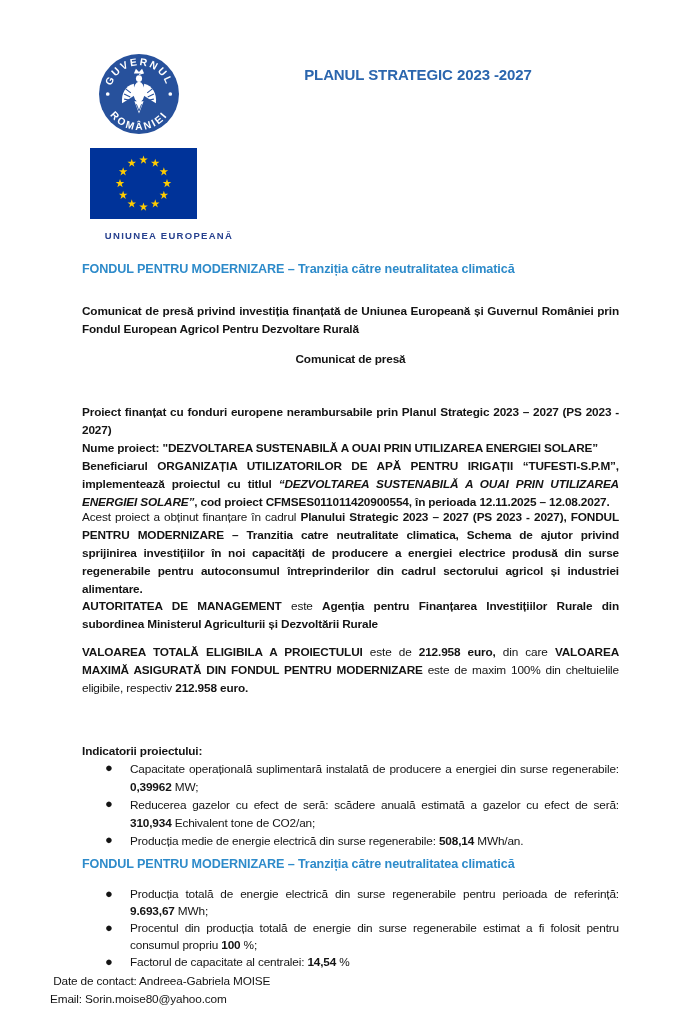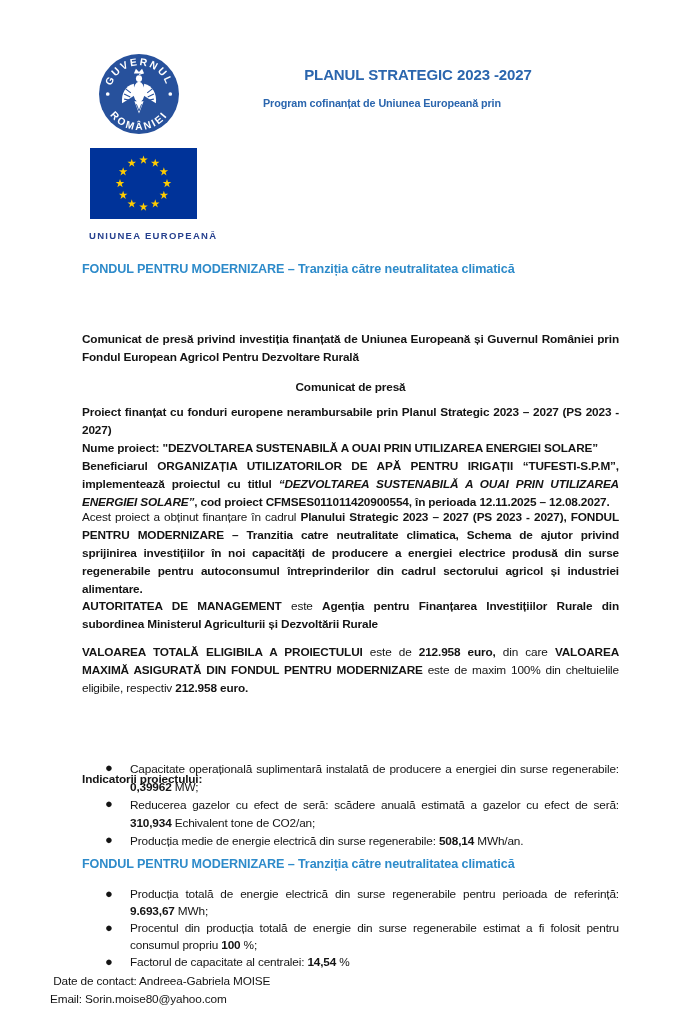--- a/index.html
+++ b/index.html
@@ -9,21 +9,21 @@
     background:#ffffff;
     font-family:"Liberation Sans", sans-serif;
     color:#141414;
     overflow:hidden;
     margin:0 auto;
   }
   .abs{position:absolute;}
   .body-text{font-size:11.8px;line-height:18px;letter-spacing:-0.15px;}
   .j{text-align:justify;}
   .c{text-align:center;}
-  .b{font-weight:bold;margin-top:28px;}
+  .b{font-weight:bold;}
   .i{font-style:italic;}
   .prewrap{white-space:pre-wrap;}
   .blue-h{
     font-weight:bold;font-size:12.6px;line-height:16px;
     color:#2e8bca;text-align:left;letter-spacing:-0.1px;
   }
   .hdr-title{
     font-weight:bold;font-size:15px;line-height:18px;
     color:#2b66ae;text-align:center;letter-spacing:-0.1px;margin-left:36px;
   }
@@ -73,21 +73,20 @@
         <path d="M44,29 C52.5,31 56.5,39 55.5,48 C51,45.5 47,43 43.5,40.5 Z" fill="#ffffff"></path>
         <path d="M26,34 L31,38 M24.5,39 L30.5,42 M24.5,44 L30.5,45" stroke="#27519c" stroke-width="1"></path>
         <path d="M52,34 L47,38 M53.5,39 L47.5,42 M53.5,44 L47.5,45" stroke="#27519c" stroke-width="1"></path>
         <path d="M34.5,46 L39,58 L43.5,46 Z" fill="#ffffff"></path>
         <path d="M36.5,49 L39,55.5 M41.5,49 L39,55.5" stroke="#27519c" stroke-width="0.9"></path>
       </g>
     </svg>
   </div>
 
   <div class="abs hdr-title" style="left:142px;top:66px;width:480px;">PLANUL STRATEGIC 2023 -2027</div>
-  <div class="abs hdr-sub" style="left:142px;top:96px;width:480px;">Program cofinanțat de Uniunea Europeană prin</div>
 
   <div class="abs" style="left:90px;top:148px;width:107px;height:71px;">
     <svg width="107" height="71" viewBox="0 0 107 71">
       <defs>
         <path id="star" d="M0,-4.5 L1.01,-1.39 L4.28,-1.39 L1.64,0.53 L2.65,3.64 L0,1.72 L-2.65,3.64 L-1.64,0.53 L-4.28,-1.39 L-1.01,-1.39 Z" fill="#ffcc00"></path>
       </defs>
       <rect x="0" y="0" width="107" height="71" fill="#003399"></rect>
       <use href="#star" transform="translate(53.5,12)"></use>
       <use href="#star" transform="translate(65.25,15.15)"></use>
       <use href="#star" transform="translate(73.85,23.75)"></use>
@@ -95,21 +94,21 @@
       <use href="#star" transform="translate(73.85,47.25)"></use>
       <use href="#star" transform="translate(65.25,55.85)"></use>
       <use href="#star" transform="translate(53.5,59)"></use>
       <use href="#star" transform="translate(41.75,55.85)"></use>
       <use href="#star" transform="translate(33.15,47.25)"></use>
       <use href="#star" transform="translate(30,35.5)"></use>
       <use href="#star" transform="translate(33.15,23.75)"></use>
       <use href="#star" transform="translate(41.75,15.15)"></use>
     </svg>
   </div>
-  <div class="abs eu-label" style="left:89px;top:230px;width:160px;">UNIUNEA EUROPEANĂ</div>
+  <div class="abs eu-label" style="left:89px;top:230px;width:160px;text-align:center;">UNIUNEA EUROPEANĂ</div>
 
   <div class="abs blue-h" style="left:82px;top:261px;width:537px;">FONDUL PENTRU MODERNIZARE – Tranziția către neutralitatea climatică</div>
 
   <div class="abs body-text j b" style="left:82px;top:302px;width:537px;">Comunicat de presă privind investiția finanțată de Uniunea Europeană și Guvernul României prin Fondul European Agricol Pentru Dezvoltare Rurală</div>
 
   <div class="abs body-text c b" style="left:82px;top:351px;width:537px;line-height:17px;">
     <div>Comunicat de presă</div>
   </div>
 
   <p class="abs body-text j b prewrap" style="left:82px;top:403px;width:537px;margin:0;"><span>Proiect finanțat cu fonduri europene nerambursabile prin Planul Strategic 2023 – 2027 (PS 2023 - 2027)

